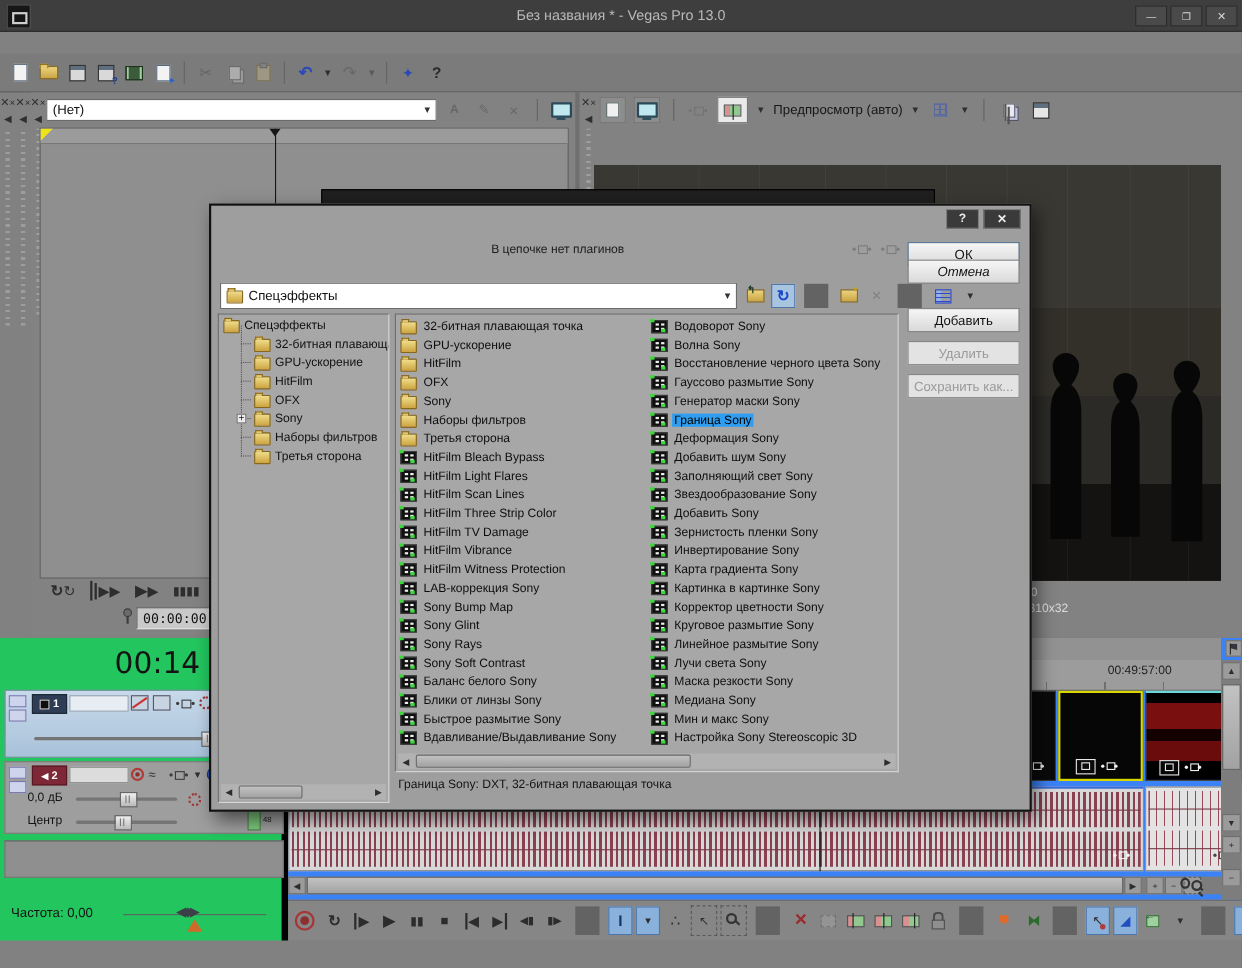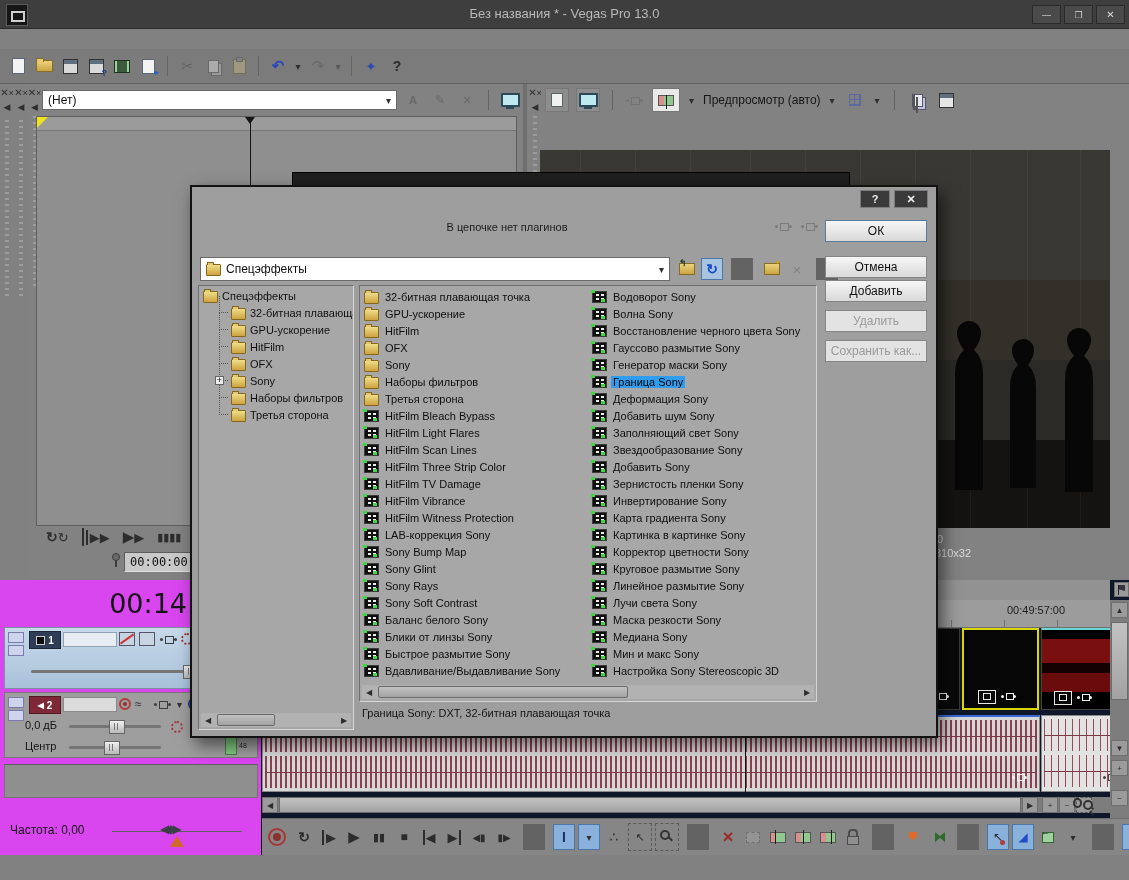--- a/index.html
+++ b/index.html
@@ -83,21 +83,21 @@
   .fxc::before{content:"";position:absolute;left:6px;top:5px;width:7px;height:6px;border:1px solid currentColor;}
   .fxc::after{content:"";position:absolute;left:1px;top:7px;width:3px;height:3px;background:currentColor;border-radius:50%;box-shadow:14px 0 0 currentColor;}
   .fxc[data-state="disabled"]{color:#6e6e6e;opacity:.7;}
   [data-name="split-screen-icon"]::before{content:"◐";font-size:13px;color:#223;}
   .grid-ico::before{content:"";width:11px;height:11px;
      background-image:repeating-linear-gradient(0deg,#5a6aa0 0 1px,transparent 1px 5px),repeating-linear-gradient(90deg,#5a6aa0 0 1px,transparent 1px 5px);
      border-right:1px solid #5a6aa0;border-bottom:1px solid #5a6aa0;}
   #video-area{position:absolute;left:13px;top:66px;width:570px;height:378px;background:#000;overflow:hidden;}
   .pv-status{position:absolute;font-size:11px;color:#dcdcdc;}
   
-  #track-area{position:absolute;left:0;top:580px;width:262px;height:275px;background:#d946ef;border-right:1px solid #000000;box-sizing:border-box;}
+  #track-area{position:absolute;left:0;top:580px;width:262px;height:275px;background:#22c55e;border-right:6px solid #000000;box-sizing:border-box;}
   #big-time{position:absolute;top:8px;right:74px;font-size:27px;color:#141414;font-family:"DejaVu Sans","Liberation Sans",sans-serif;}
   .track{position:absolute;left:4px;width:254px;box-sizing:border-box;}
   #track1{top:47px;height:62px;background:linear-gradient(#c7d9ea,#a9c2da);border:1px solid #7d8fa3;}
   #track2{top:112px;height:66px;background:#9e9e9e;border:1px solid #787878;}
   .tminmax{position:absolute;left:3px;top:4px;display:flex;flex-direction:column;gap:2px;}
   .tminmax i{width:14px;height:9px;background:#cdd4ec;border:1px solid #7a7ab0;}
   .tbadge{position:absolute;left:24px;top:3px;width:30px;height:16px;color:#fff;font-size:10px;font-weight:bold;
           display:flex;align-items:center;justify-content:center;gap:3px;}
   #track1 .tbadge{background:#2e3c55;border:1px solid #1c2636;}
   #track2 .tbadge{background:#7e2736;border:1px solid #551722;}
@@ -119,21 +119,21 @@
   .tlabel{font-size:11px;color:#141414;position:absolute;margin-left:12px;}
   #meter-frag{position:absolute;left:220px;top:36px;display:flex;gap:2px;}
   #meter-frag .mcell{width:10px;height:24px;background:#7ec87e;border:1px solid #4c7a4c;}
   #meter-frag .mlabels{display:flex;flex-direction:column;font-size:7px;color:#222;line-height:11px;}
   #empty-box{position:absolute;left:4px;top:184px;width:252px;height:32px;background:#8f8f8f;border:1px solid #747474;border-top-color:#5f5f5f;}
   #rate-label{position:absolute;left:10px;top:243px;font-size:12px;color:#141414;}
   #rate-slider{position:absolute;left:112px;top:251px;width:130px;height:1px;background:#5f5f5f;}
   #rate-thumb{position:absolute;left:160px;top:242px;font-size:12px;color:#3a3f48;letter-spacing:-3px;}
   #rate-marker{position:absolute;left:170px;top:256px;width:0;height:0;border-left:7px solid transparent;border-right:7px solid transparent;border-bottom:11px solid #d06a28;}
   
-  #timeline{position:absolute;left:262px;top:580px;width:867px;height:238px;background:#0f172a;overflow:hidden;}
+  #timeline{position:absolute;left:262px;top:580px;width:867px;height:238px;background:#3b82f6;overflow:hidden;}
   #marker-bar{position:absolute;left:0;top:0;width:848px;height:20px;background:#929292;border-bottom:1px solid #7a7a7a;}
   #tl-ruler{position:absolute;left:0;top:20px;width:848px;height:27px;background:#9c9c9c;border-bottom:1px solid #6f6f6f;}
   #tl-ruler::after{content:"";position:absolute;left:0;right:0;bottom:0;height:7px;
       background:repeating-linear-gradient(90deg,#6f6f6f 0 1px,transparent 1px 53px);}
   #ruler-label{position:absolute;left:745px;top:4px;font-size:11px;color:#1d1d1d;}
   .vclip{position:absolute;top:0;height:82px;box-sizing:border-box;}
   #vrow{position:absolute;left:0;top:48px;width:848px;height:84px;}
   #arow{position:absolute;left:0;top:135px;width:848px;height:77px;}
   .evt-icons{position:absolute;display:flex;gap:4px;}
   .evt-crop{width:16px;height:12px;border:1px solid #e8e8e8;background:rgba(20,20,20,.3);position:relative;}
@@ -605,21 +605,21 @@
         <span class="dtb" data-name="refresh-icon" data-state="selected"></span>
         <span class="dtb" data-name="separator"></span>
         <span class="dtb" data-name="new-folder-icon"></span>
         <span class="dtb" data-name="delete-folder-icon" data-state="disabled"></span>
         <span class="dtb" data-name="separator"></span>
         <span class="dtb" data-name="view-mode-icon"></span>
         <span class="dtb" data-name="view-mode-dropdown"></span>
       </div>
 
     <div class="side-btn default" style="top:33px;" data-name="ok-button">ОК</div>
-    <div class="side-btn" style="top:69px;" data-name="cancel-button">Отмена</div>
+    <div class="side-btn" style="top:49px;font-style:italic;" data-name="cancel-button">Отмена</div>
     <div class="side-btn" style="top:93px;" data-name="add-button">Добавить</div>
     <div class="side-btn" style="top:123px;" data-state="disabled" data-name="delete-button">Удалить</div>
     <div class="side-btn" style="top:153px;" data-state="disabled" data-name="save-as-button">Сохранить как...</div>
 
     <div class="tree-panel" data-name="folder-tree">
       <div id="tree-root" data-name="tree-root-item">
         <span class="folder-icon" data-name="folder-icon"></span>
         <span class="lbl" data-name="tree-root-label">Спецэффекты</span>
       </div>
       <div class="tree-kids">

